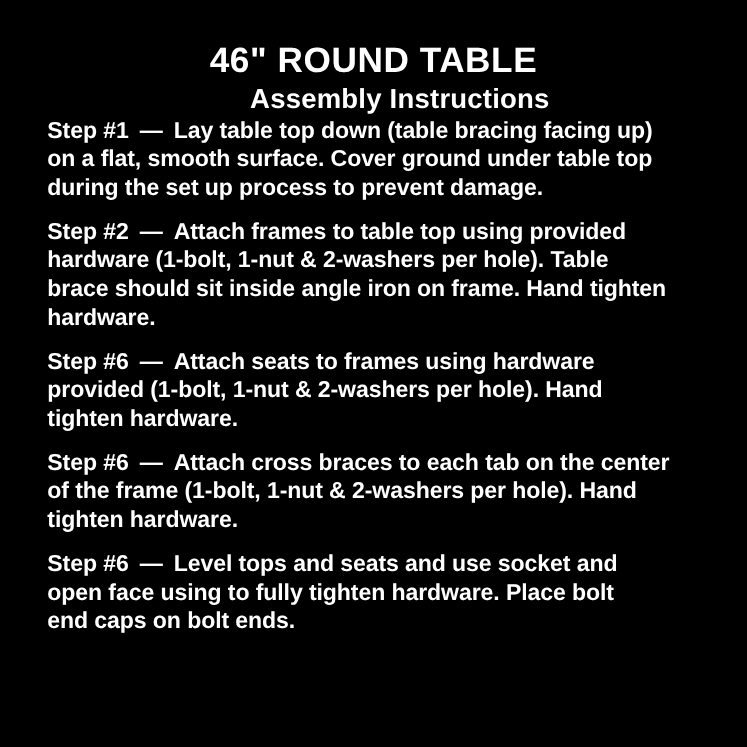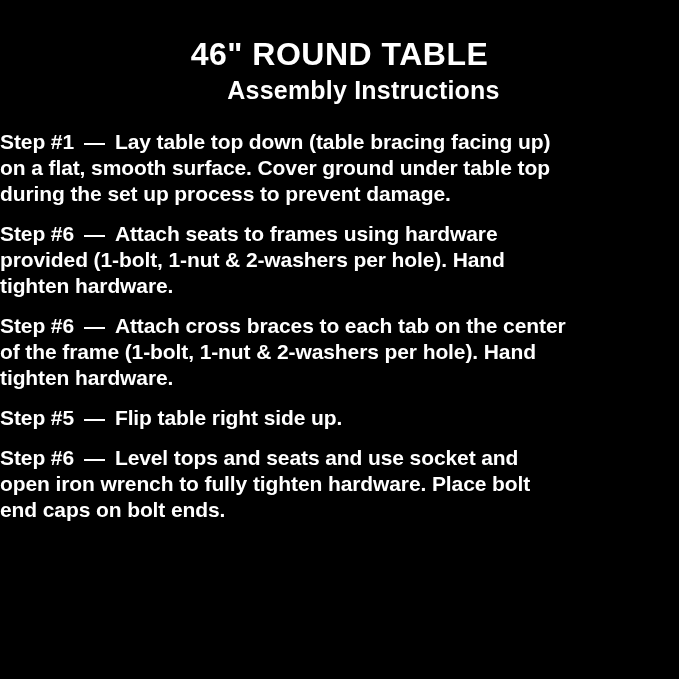--- a/index.html
+++ b/index.html
@@ -31,21 +31,21 @@
   }
   .subtitle {
     margin: 0;
     font-size: 25px;
     line-height: 32px;
     letter-spacing: 0.2px;
     font-weight: 700;
     padding-left: 48px;
   }
   .steps {
-    margin-top: 23px;
+    padding-left: 43px;
     padding-right: 20px;
     width: 612px;
     box-sizing: content-box;
   }
   .step {
     margin: 0 0 14px 0;
     font-size: 21px;
     line-height: 26px;
     white-space: pre-line;   
     letter-spacing: -0.1px;
@@ -63,24 +63,27 @@
 <div class="page">
   <header class="header">
     <h1 class="title">46" ROUND TABLE</h1>
     <h2 class="subtitle">Assembly Instructions</h2>
   </header>
 
   <main class="steps">
     <p class="step"><span class="step-label">Step #1</span><span class="step-dash">—</span><span class="step-text">Lay table top down (table bracing facing up)
 on a flat, smooth surface. Cover ground under table top
 during the set up process to prevent damage.</span></p>
+    <p class="step"><span class="step-label">Step #2</span><span class="step-dash">—</span><span class="step-text">Attach frames to table top using provided
+hardware (1-bolt, 1-nut &amp; 2-washers per hole). Table
+brace should sit inside angle iron on frame. Hand tighten
+hardware.</span></p>
     <p class="step"><span class="step-label">Step #6</span><span class="step-dash">—</span><span class="step-text">Attach seats to frames using hardware
 provided (1-bolt, 1-nut &amp; 2-washers per hole). Hand
 tighten hardware.</span></p>
     <p class="step"><span class="step-label">Step #6</span><span class="step-dash">—</span><span class="step-text">Attach cross braces to each tab on the center
 of the frame (1-bolt, 1-nut &amp; 2-washers per hole). Hand
 tighten hardware.</span></p>
-    <p class="step"><span class="step-label">Step #5</span><span class="step-dash">—</span><span class="step-text">Flip table right side up.</span></p>
     <p class="step"><span class="step-label">Step #6</span><span class="step-dash">—</span><span class="step-text">Level tops and seats and use socket and
-open iron wrench to fully tighten hardware. Place bolt
+open face using to fully tighten hardware. Place bolt
 end caps on bolt ends.</span></p>
   </main>
 </div>
 
 </body></html>

